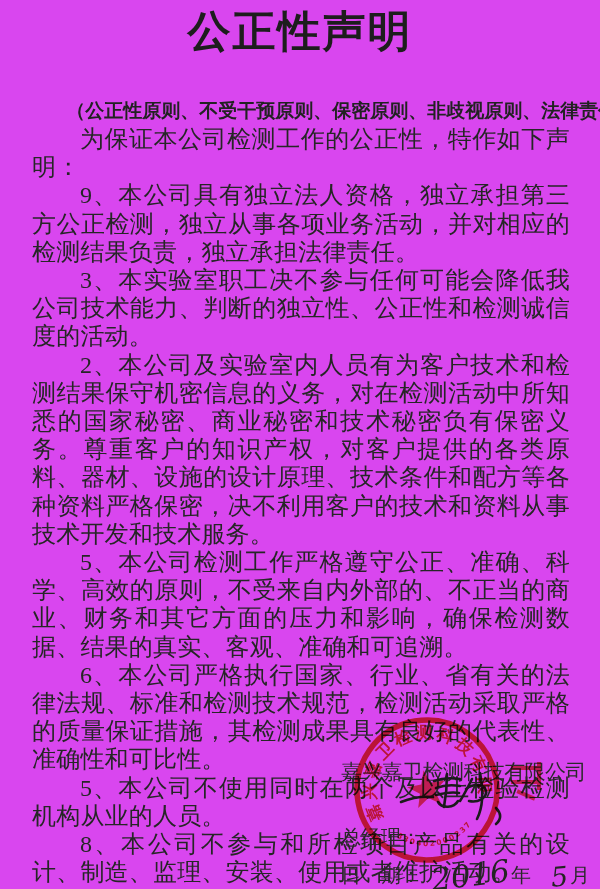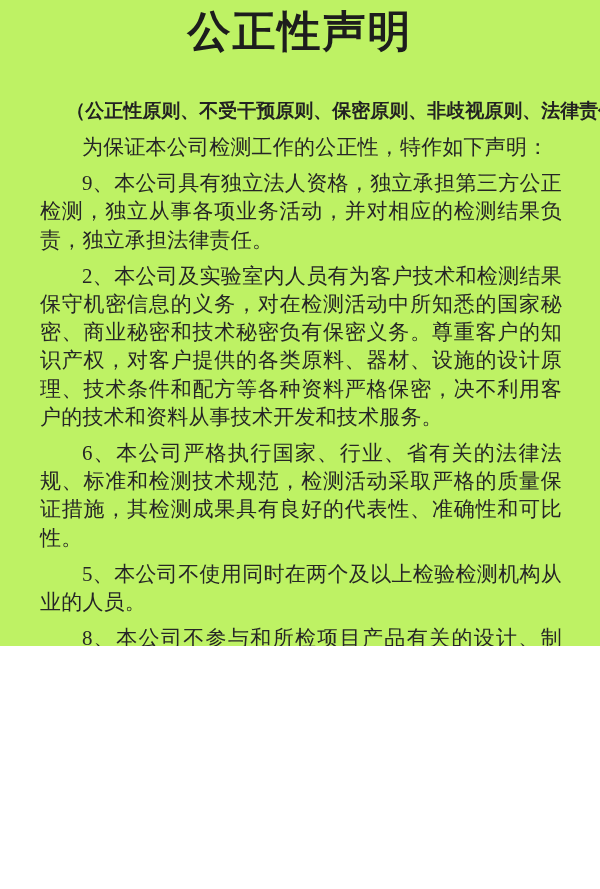--- a/index.html
+++ b/index.html
@@ -1,20 +1,20 @@
 <!DOCTYPE html>
 <html><head>
 <meta charset="utf-8">
 <style>
   html, body { margin: 0; padding: 0; background: #ffffff; }
   .page {
     position: relative;
     width: 600px;
-    height: 646px;
-    background: #bef264;
+    height: 889px;
+    background: #d946ef;
     overflow: hidden;
     font-family: "Liberation Serif", "DejaVu Serif", serif;
     color: #262626;
   }
   .doc-title {
     margin: 0;
     padding-top: 7px;
     text-align: center;
     font-size: 43px;
     line-height: 50px;
@@ -31,22 +31,22 @@
   .principles {
     margin: 0;
     font-size: 19px;
     line-height: 28px;
     font-weight: 700;
     text-indent: 1.8em;
     white-space: nowrap;
     color: #222;
   }
   p.body-par {
-    margin: 8px;
-    font-size: 21px;
+    margin: 0;
+    font-size: 24px;
     line-height: 28.2px;
     text-align: justify;
     text-indent: 2em;
     letter-spacing: 0.2px;
     color: #262626;
   }
   .sig-company {
     position: absolute;
     left: 341px;
     top: 758px;
@@ -107,21 +107,23 @@
 <body>
 
 <div class="page">
 
   <h1 class="doc-title">公正性声明</h1>
 
   <div class="content">
     <p class="principles">（公正性原则、不受干预原则、保密原则、非歧视原则、法律责任）</p>
     <p class="body-par">为保证本公司检测工作的公正性，特作如下声明：</p>
     <p class="body-par">9、本公司具有独立法人资格，独立承担第三方公正检测，独立从事各项业务活动，并对相应的检测结果负责，独立承担法律责任。</p>
+    <p class="body-par">3、本实验室职工决不参与任何可能会降低我公司技术能力、判断的独立性、公正性和检测诚信度的活动。</p>
     <p class="body-par">2、本公司及实验室内人员有为客户技术和检测结果保守机密信息的义务，对在检测活动中所知悉的国家秘密、商业秘密和技术秘密负有保密义务。尊重客户的知识产权，对客户提供的各类原料、器材、设施的设计原理、技术条件和配方等各种资料严格保密，决不利用客户的技术和资料从事技术开发和技术服务。</p>
+    <p class="body-par">5、本公司检测工作严格遵守公正、准确、科学、高效的原则，不受来自内外部的、不正当的商业、财务和其它方面的压力和影响，确保检测数据、结果的真实、客观、准确和可追溯。</p>
     <p class="body-par">6、本公司严格执行国家、行业、省有关的法律法规、标准和检测技术规范，检测活动采取严格的质量保证措施，其检测成果具有良好的代表性、准确性和可比性。</p>
     <p class="body-par">5、本公司不使用同时在两个及以上检验检测机构从业的人员。</p>
     <p class="body-par">8、本公司不参与和所检项目产品有关的设计、制造、监理、安装、使用或者维护活动。</p>
   </div>
 
   <div class="sig-company">嘉兴嘉卫检测科技有限公司</div>
 
   <div class="sig-row sig-manager">
     <span>总经理：</span>
   </div>

